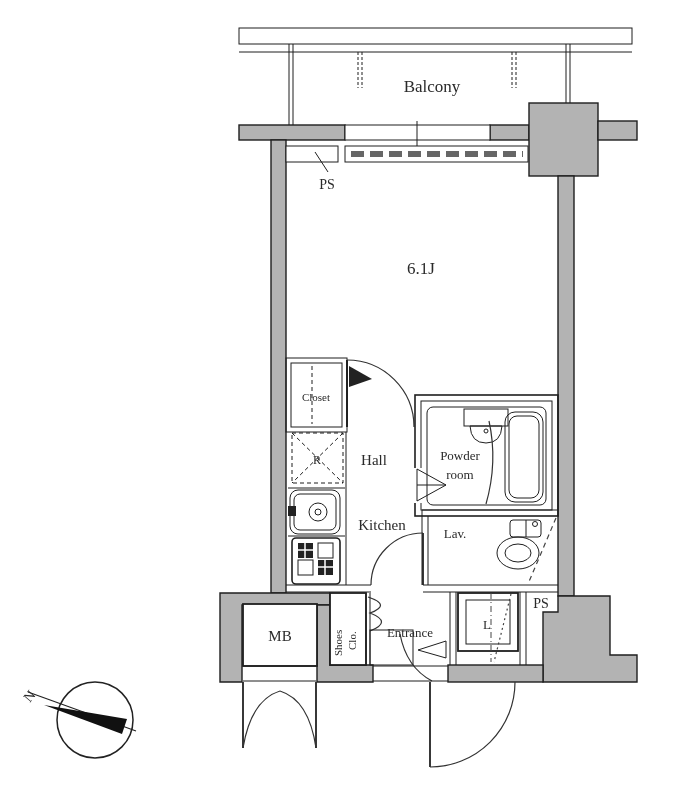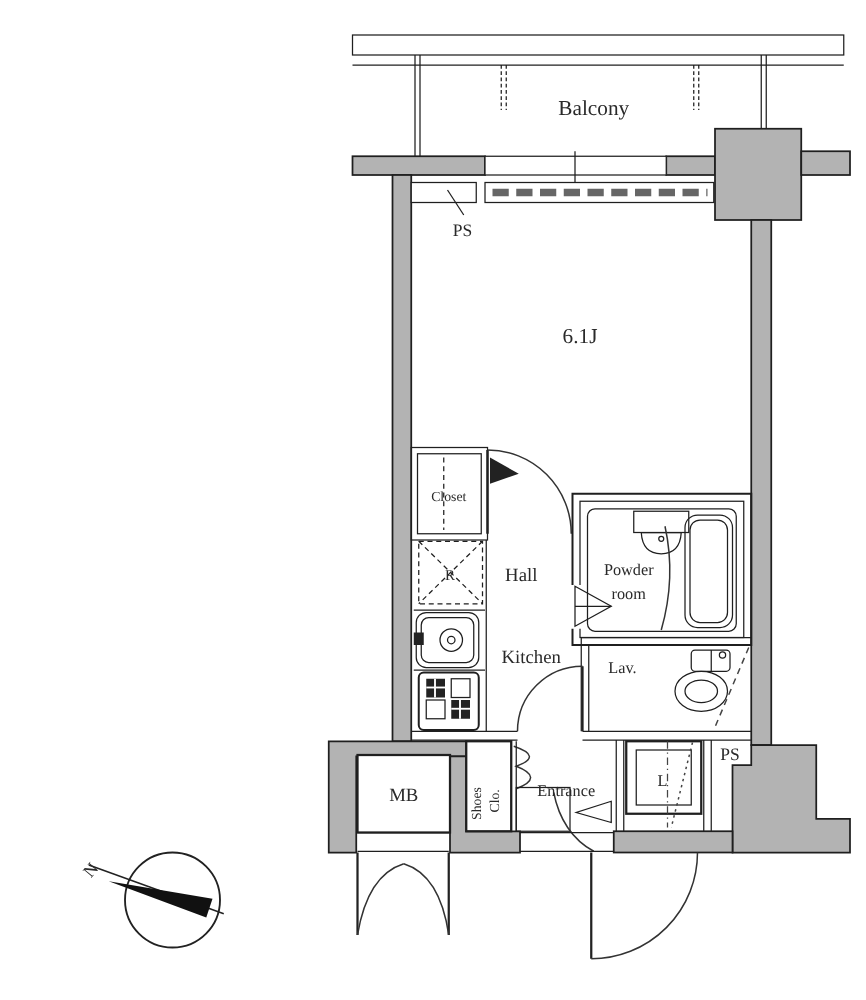--- a/index.html
+++ b/index.html
@@ -7,21 +7,20 @@
     --line:#1f1f1f;
     --bg:#ffffff;
     --ink:#2a2a2a;
   }
   html,body{margin:0;padding:0;background:var(--bg);}
   .canvas{
     position:relative;
     width:573px;height:800px;
     background:var(--bg);
     font-family:"Liberation Serif","DejaVu Serif",serif;
-    padding-left:43px;
   }
   svg text{
     fill:var(--ink);
     font-family:"Liberation Serif","DejaVu Serif",serif;
   }
   .wall{fill:var(--wall);stroke:var(--line);stroke-width:1.4;}
   .thin{stroke:var(--line);stroke-width:1;fill:none;}
   .thin2{stroke:var(--line);stroke-width:1.6;fill:none;}
   .whitebox{fill:#fff;stroke:var(--line);stroke-width:1;}
   .whitebox2{fill:#fff;stroke:var(--line);stroke-width:1.8;}

